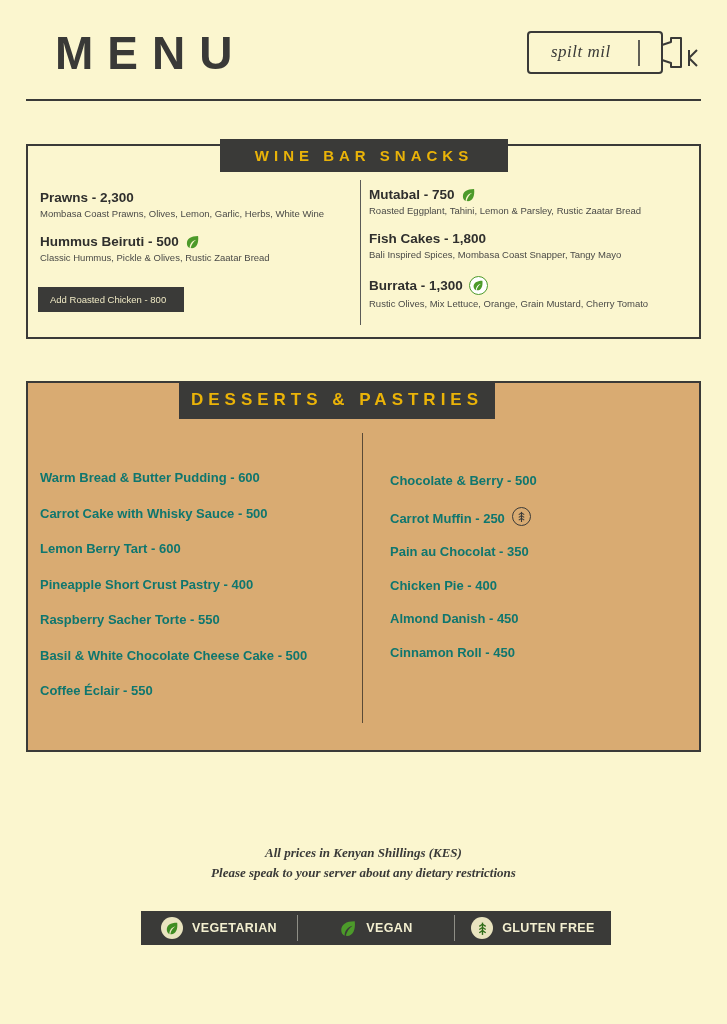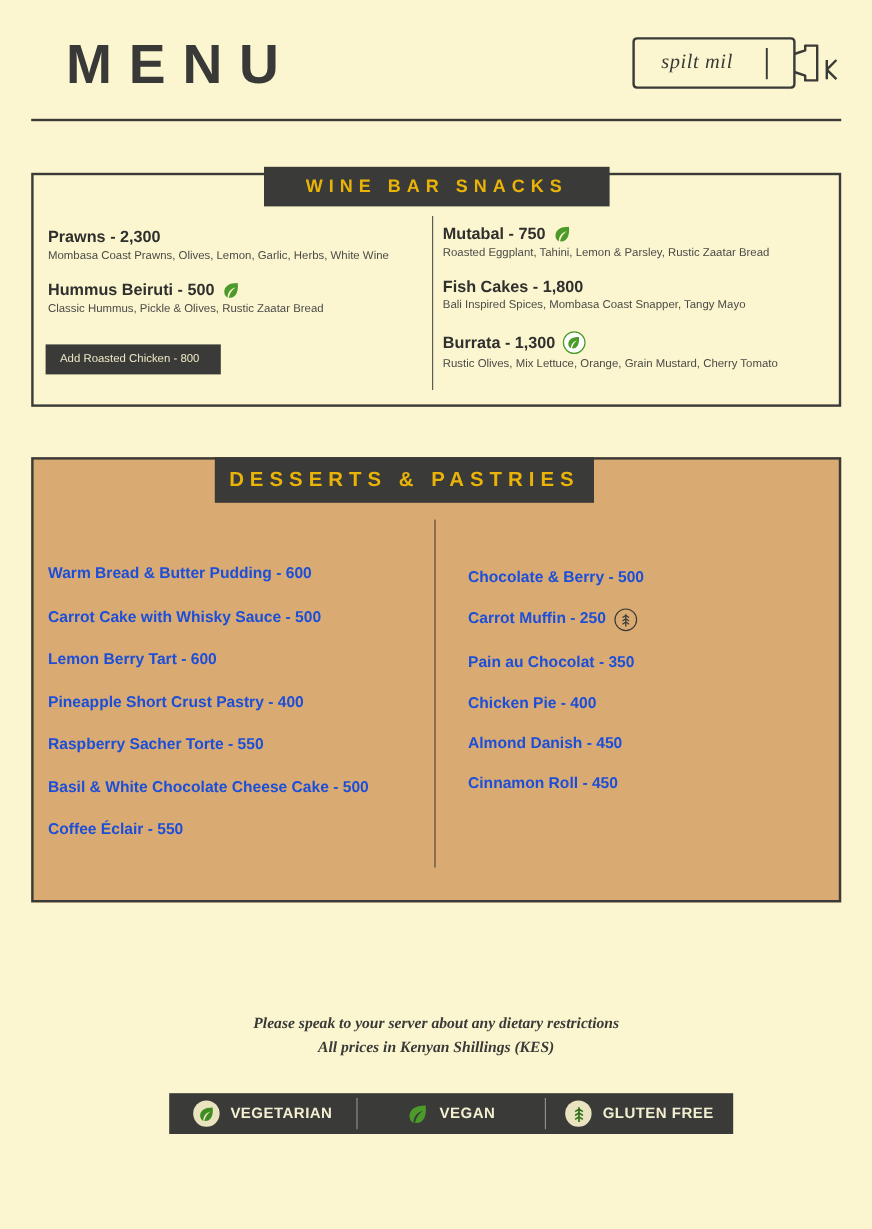--- a/index.html
+++ b/index.html
@@ -183,24 +183,24 @@
     position: absolute;
     left: 362px;
     top: 433px;
     width: 1px;
     height: 290px;
     background: #5a4a36;
   }
   .dess-item {
     font-size: 13px;
     font-weight: bold;
-    color: #1d4ed8;
+    color: #0f766e;
     margin-bottom: 20.5px;
     display: flex;
-    align-items: flex-start;
+    align-items: flex-end;
     gap: 7px;
   }
   .dess-right .dess-item { margin-bottom: 18.5px; }
 
   
   .footer-note {
     position: absolute;
     left: 0;
     top: 843px;
     width: 727px;
@@ -380,22 +380,22 @@
     </div>
   <div class="dess-item">
       <span>Almond Danish - 450</span>
     </div>
   <div class="dess-item">
       <span>Cinnamon Roll - 450</span>
     </div>
 </div>
 
 <div class="footer-note">
+  <div>All prices in Kenyan Shillings (KES)</div>
   <div>Please speak to your server about any dietary restrictions</div>
-  <div>All prices in Kenyan Shillings (KES)</div>
 </div>
 
 <div class="legend">
   <div class="legend-cell">
     <span class="badge">
       <svg width="14" height="13" viewBox="0 0 16 15">
           <path d="M14 1C6 1 2 4 2 9c0 2 1 4 3 5 0-5 3-8 7-9-3 2-5 5-6 9 6 1 9-5 8-13z" fill="#3f8c22"></path>
         </svg>
     </span>
     <span>VEGETARIAN</span>

